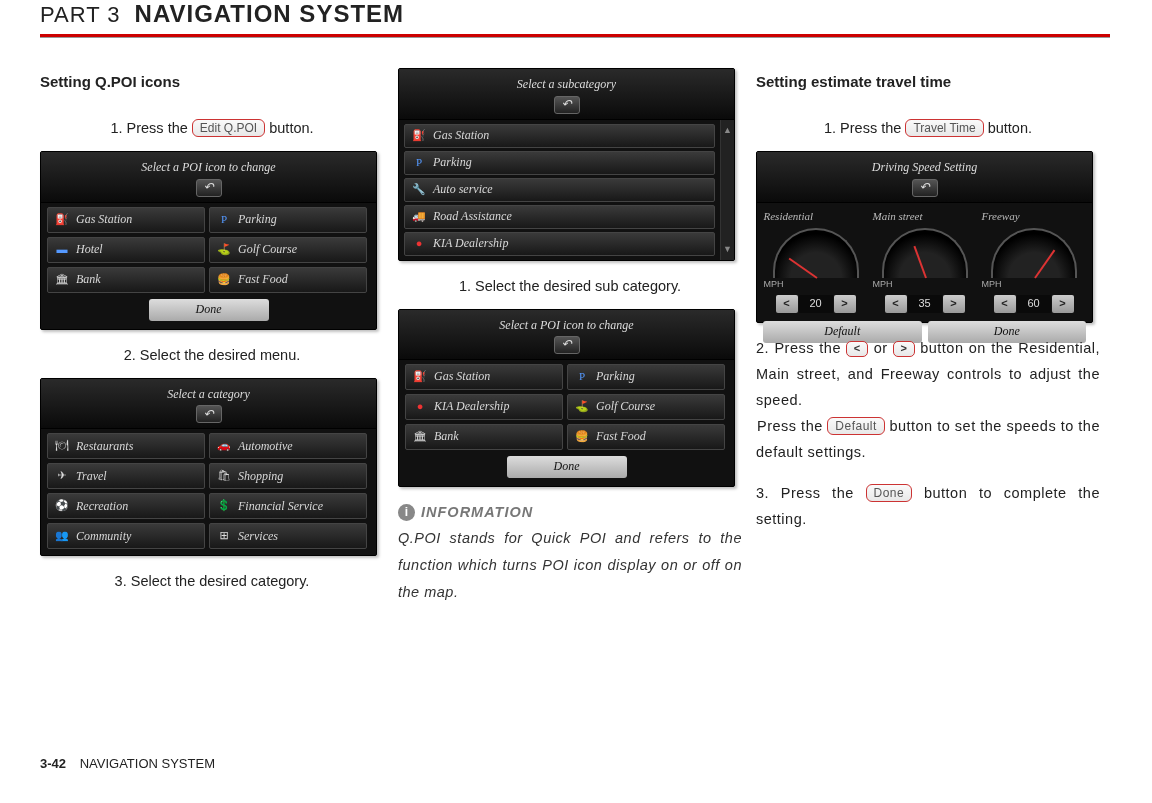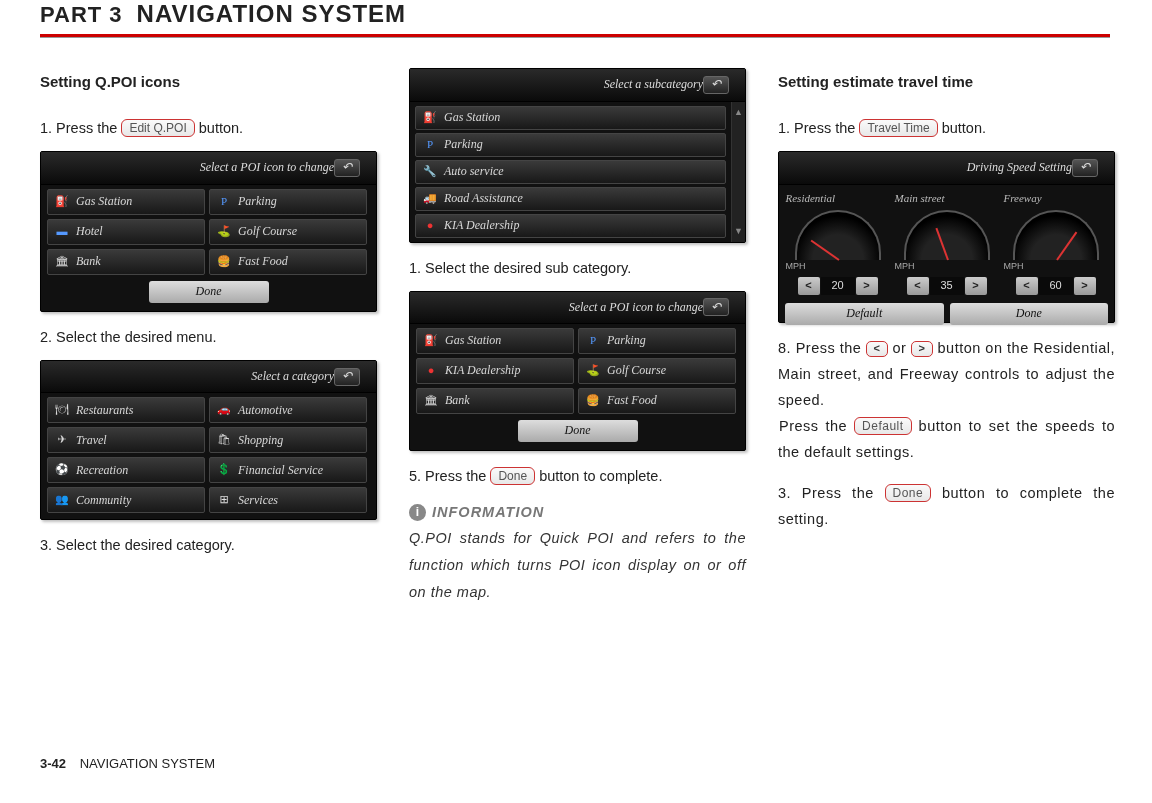--- a/index.html
+++ b/index.html
@@ -10,34 +10,34 @@
     position: relative;
     background: #fff;
     color: #222;
   }
   .header {
     padding: 0 40px;
     display: flex;
     align-items: baseline;
     gap: 14px;
   }
-  .part-label { font-size: 22px; font-weight: 700; letter-spacing: 1px; }
+  .part-label { font-size: 22px; font-weight: 400; letter-spacing: 1px; }
   .part-title { font-size: 24px; font-weight: 700; letter-spacing: 1px; }
   .rule {
     height: 3px; background: #c00; margin: 6px 40px 0 40px; width: 1070px;
   }
   .thin-rule { height: 1px; background: #999; margin: 0 40px; width: 1070px; }
   .cols {
     display: flex;
-    gap: 32px;
+    gap: 14px;
     padding: 30px 40px 0 40px;
   }
   .col { width: 344px; font-size: 14.5px; line-height: 1.8; }
   .col h3 { font-size: 15px; font-weight: 700; margin-bottom: 20px; }
-  .step { margin-bottom: 10px; }
+  .step { margin-bottom: 10px; text-align: center; }
   .btn-chip {
     display: inline-block;
     border: 1.5px solid #c33;
     border-radius: 6px;
     background: linear-gradient(#fafafa,#e8e8e8);
     padding: 0 7px;
     font-size: 12px;
     color: #555;
     line-height: 16px;
     vertical-align: 1px;
@@ -61,20 +61,21 @@
     box-shadow: 2px 2px 3px rgba(0,0,0,.25);
     color: #ccc;
     font-size: 12px;
   }
   .ss-header {
     background: linear-gradient(#2a2a2a,#0a0a0a);
     padding: 5px 16px;
     display: flex; justify-content: flex-end; align-items: center;
     font-style: italic; color:#ddd; font-family: Georgia, serif;
     border-bottom: 1px solid #000;
+    flex-direction: column;
   }
   .ss-back {
     width: 26px; height: 18px;
     background: linear-gradient(#555,#222);
     border: 1px solid #666; border-radius: 3px;
     display:flex;align-items:center;justify-content:center;
   }
   .ss-body { padding: 4px 6px 6px 6px; }
   .ss-grid { display:flex; flex-wrap:wrap; gap:4px; }
   .ss-cell {
@@ -315,25 +316,20 @@
             </div>
           <div class="ss-cell">
               <span class="ico ico-orange">🍔</span>
               <span>Fast Food</span>
             </div>
         </div>
         <div class="ss-done">Done</div>
       </div>
     </div>
 
-    <div class="step">
-      <span>5. Press the  </span>
-      <span class="btn-chip">Done</span>
-      <span> button to complete.</span>
-    </div>
 
     <div class="info-row">
       <span class="info-icon">i</span>
       <span class="info-title">INFORMATION</span>
     </div>
     <div class="info-body just">Q.POI stands for Quick POI and refers to the function which turns POI icon display on or off on the map.</div>
   </div>
 
   <div class="col">
     <h3>Setting estimate travel time</h3>
@@ -391,21 +387,21 @@
           </div>
         </div>
         <div class="bottom-row">
           <div class="bottom-btn">Default</div>
           <div class="bottom-btn">Done</div>
         </div>
       </div>
     </div>
 
     <div class="step just">
-      <span>8. Press the </span>
+      <span>2. Press the </span>
       <span class="arrow-chip">&lt;</span>
       <span> or </span>
       <span class="arrow-chip">&gt;</span>
       <span> button on the Residential, Main street, and Freeway controls to adjust the speed.</span><br>
       <span style="margin-left:1px">Press the </span>
       <span class="btn-chip">Default</span>
       <span> button to set the speeds to the default settings.</span>
     </div>
 
     <div class="step just" style="margin-top:14px">

